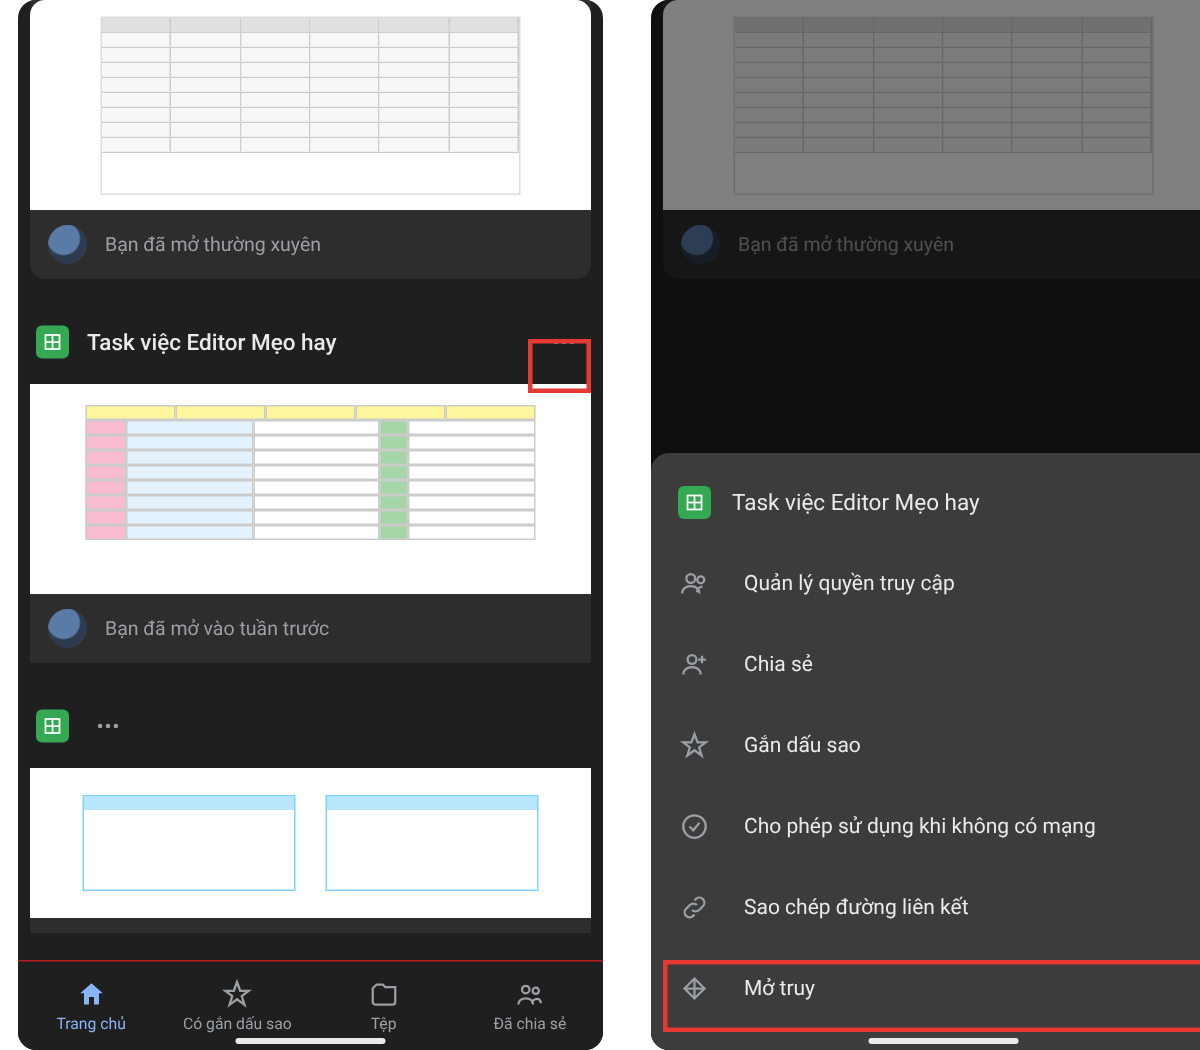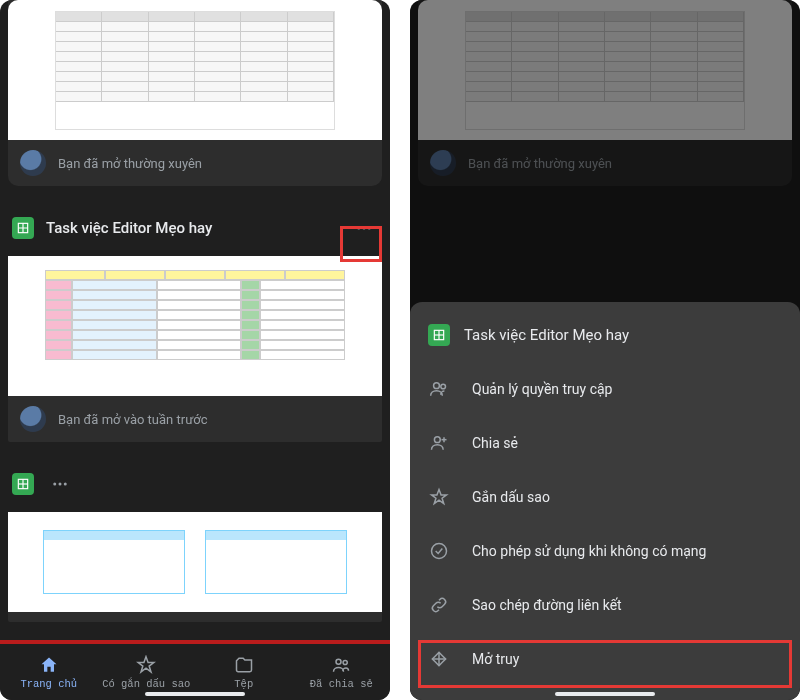--- a/index.html
+++ b/index.html
@@ -16,20 +16,21 @@
   .phone {
     width: 390px;
     height: 700px;
     background: #1f1f1f;
     border-radius: 12px;
     overflow: hidden;
     position: relative;
     color: #e8eaed;
     font-size: 14px;
     flex-shrink: 0;
+    margin-left: 12px;
   }
   .scroll-area {
     height: 640px;
     overflow: hidden;
   }
   .card {
     background: #2d2d2d;
     border-radius: 2px;
     margin: 0 8px 14px;
     padding-bottom: 10px;
@@ -149,22 +150,21 @@
     pointer-events: none;
   }
   .bottom-nav {
     position: absolute;
     bottom: 0;
     left: 0;
     right: 0;
     height: 60px;
     background: #1f1f1f;
     display: flex;
-    border-top: 4px solid #b91c1c;
-    font-family: Liberation Mono, monospace;
+    border-top: 1px solid #b91c1c;
   }
   .nav-item {
     flex: 1;
     display: flex;
     flex-direction: column;
     align-items: center;
     justify-content: center;
     gap: 3px;
     color: #9aa0a6;
     font-size: 10.5px;

